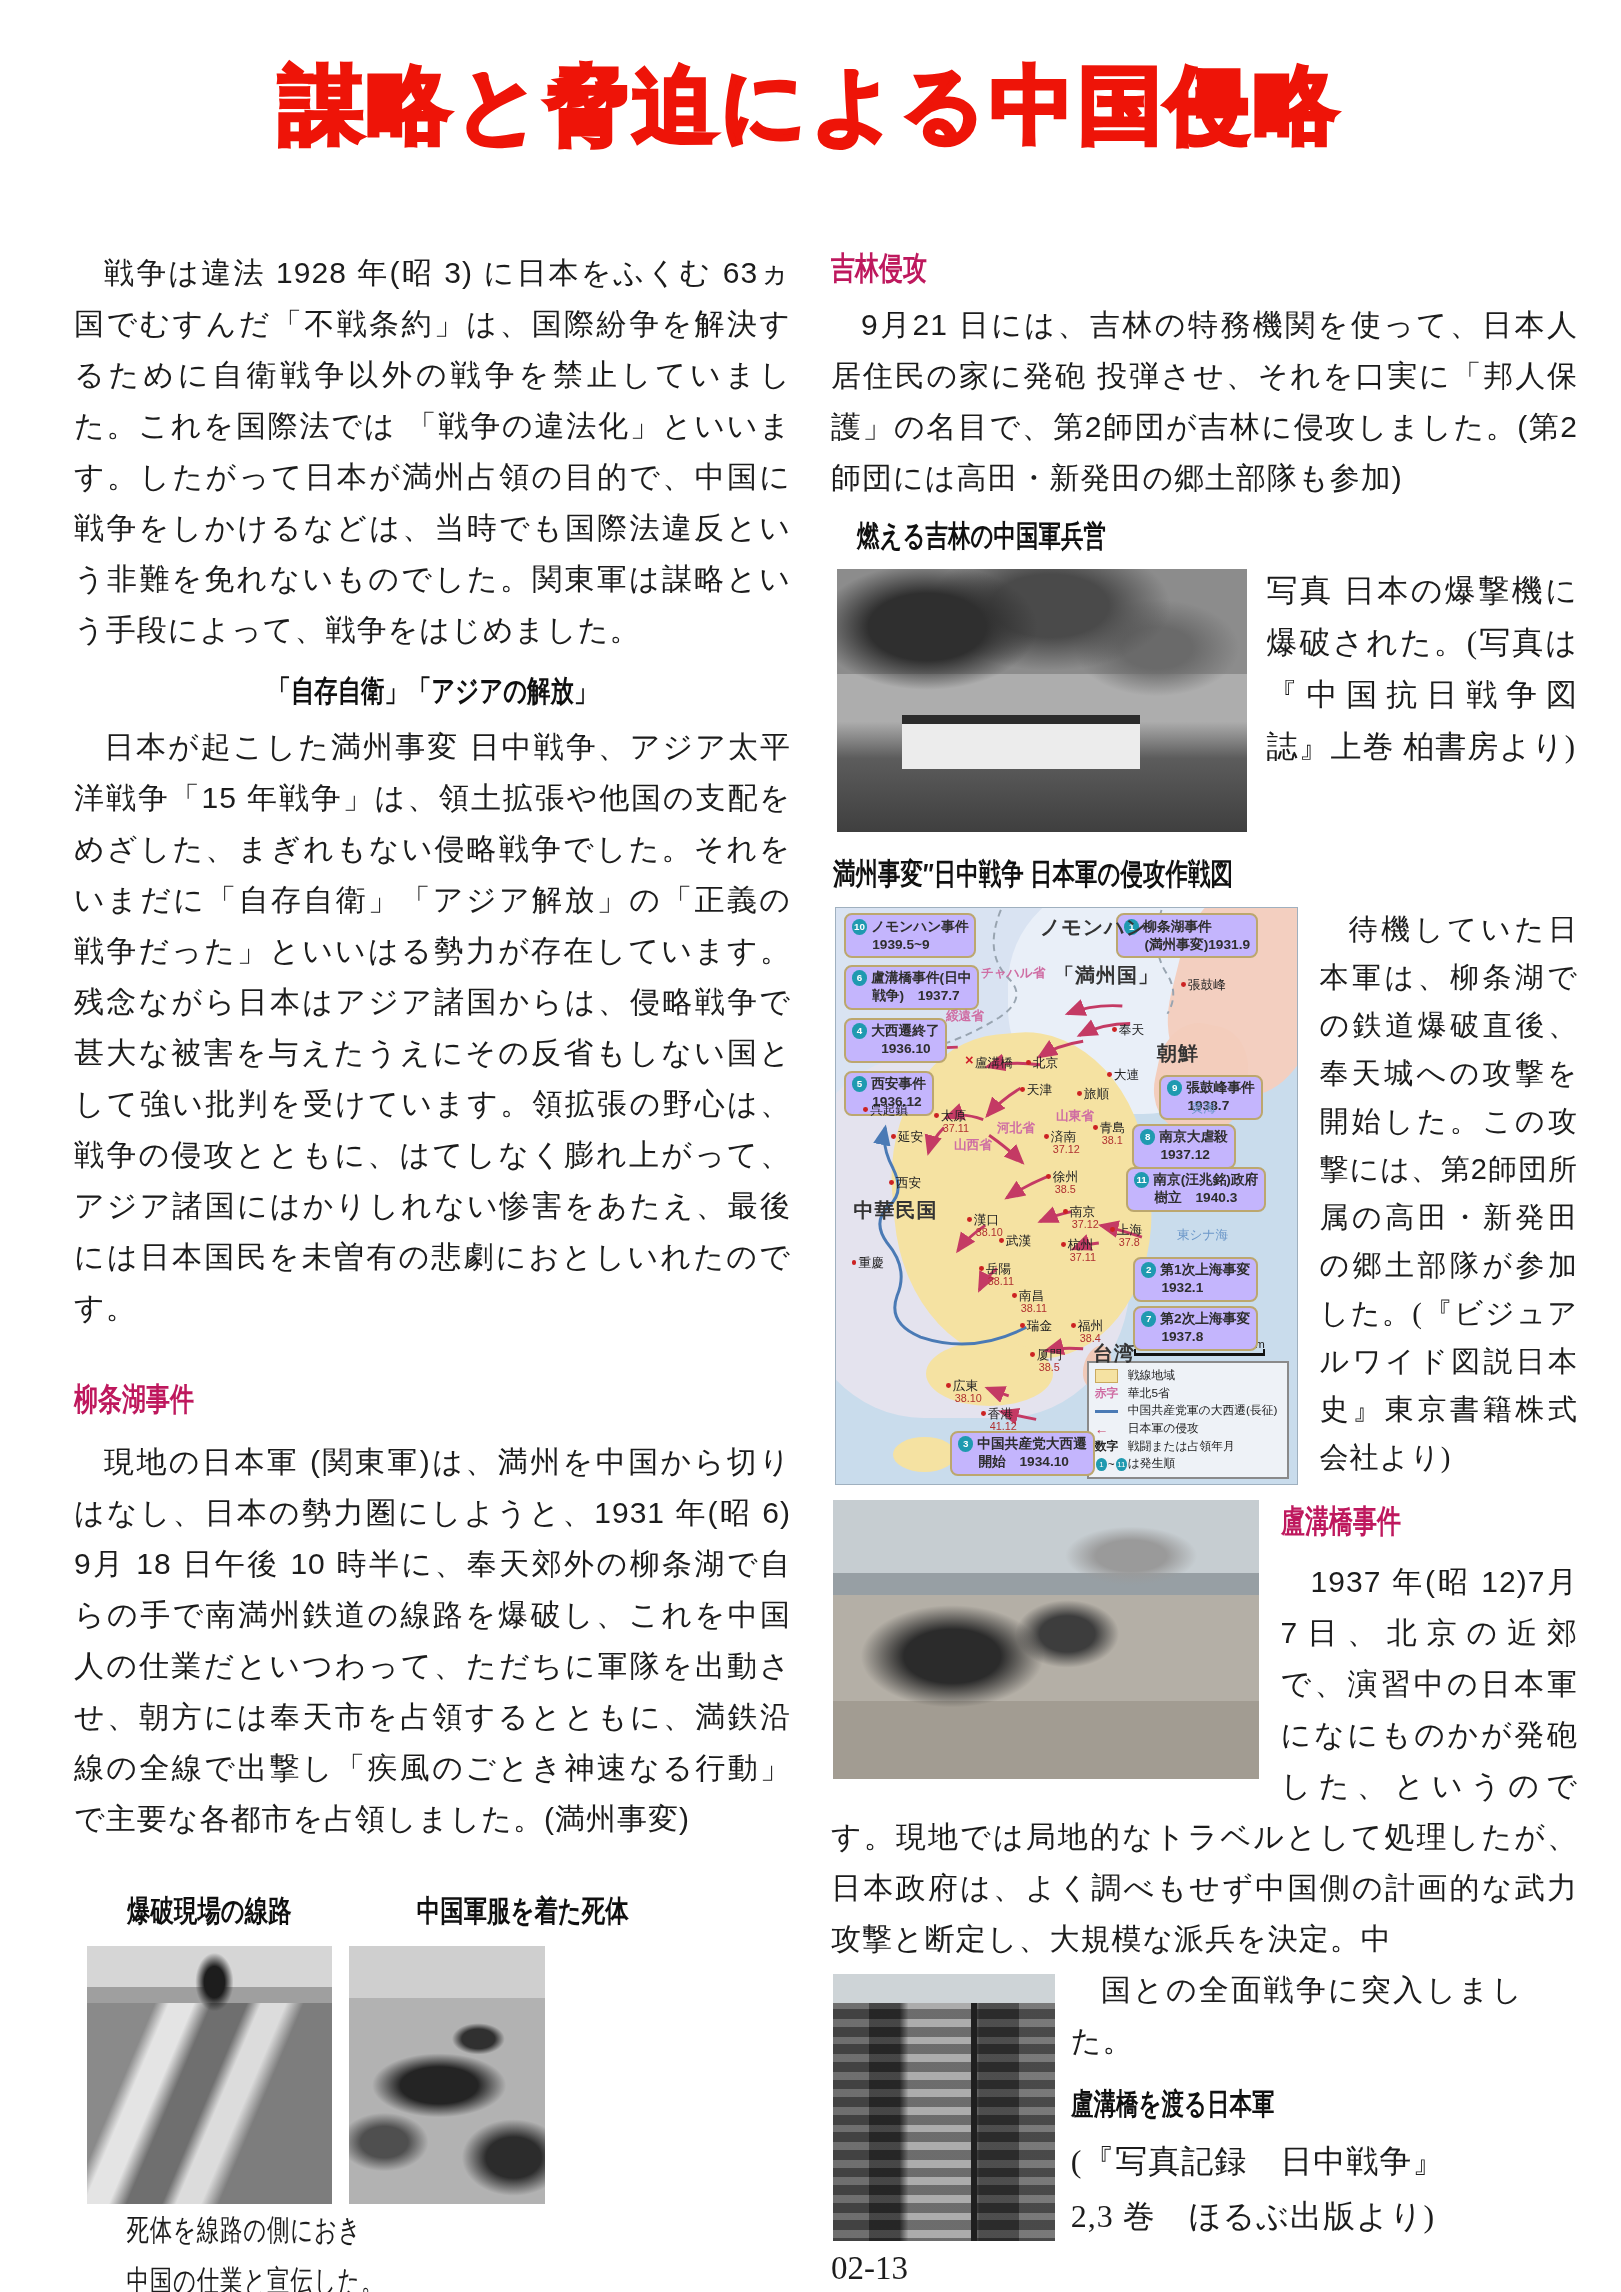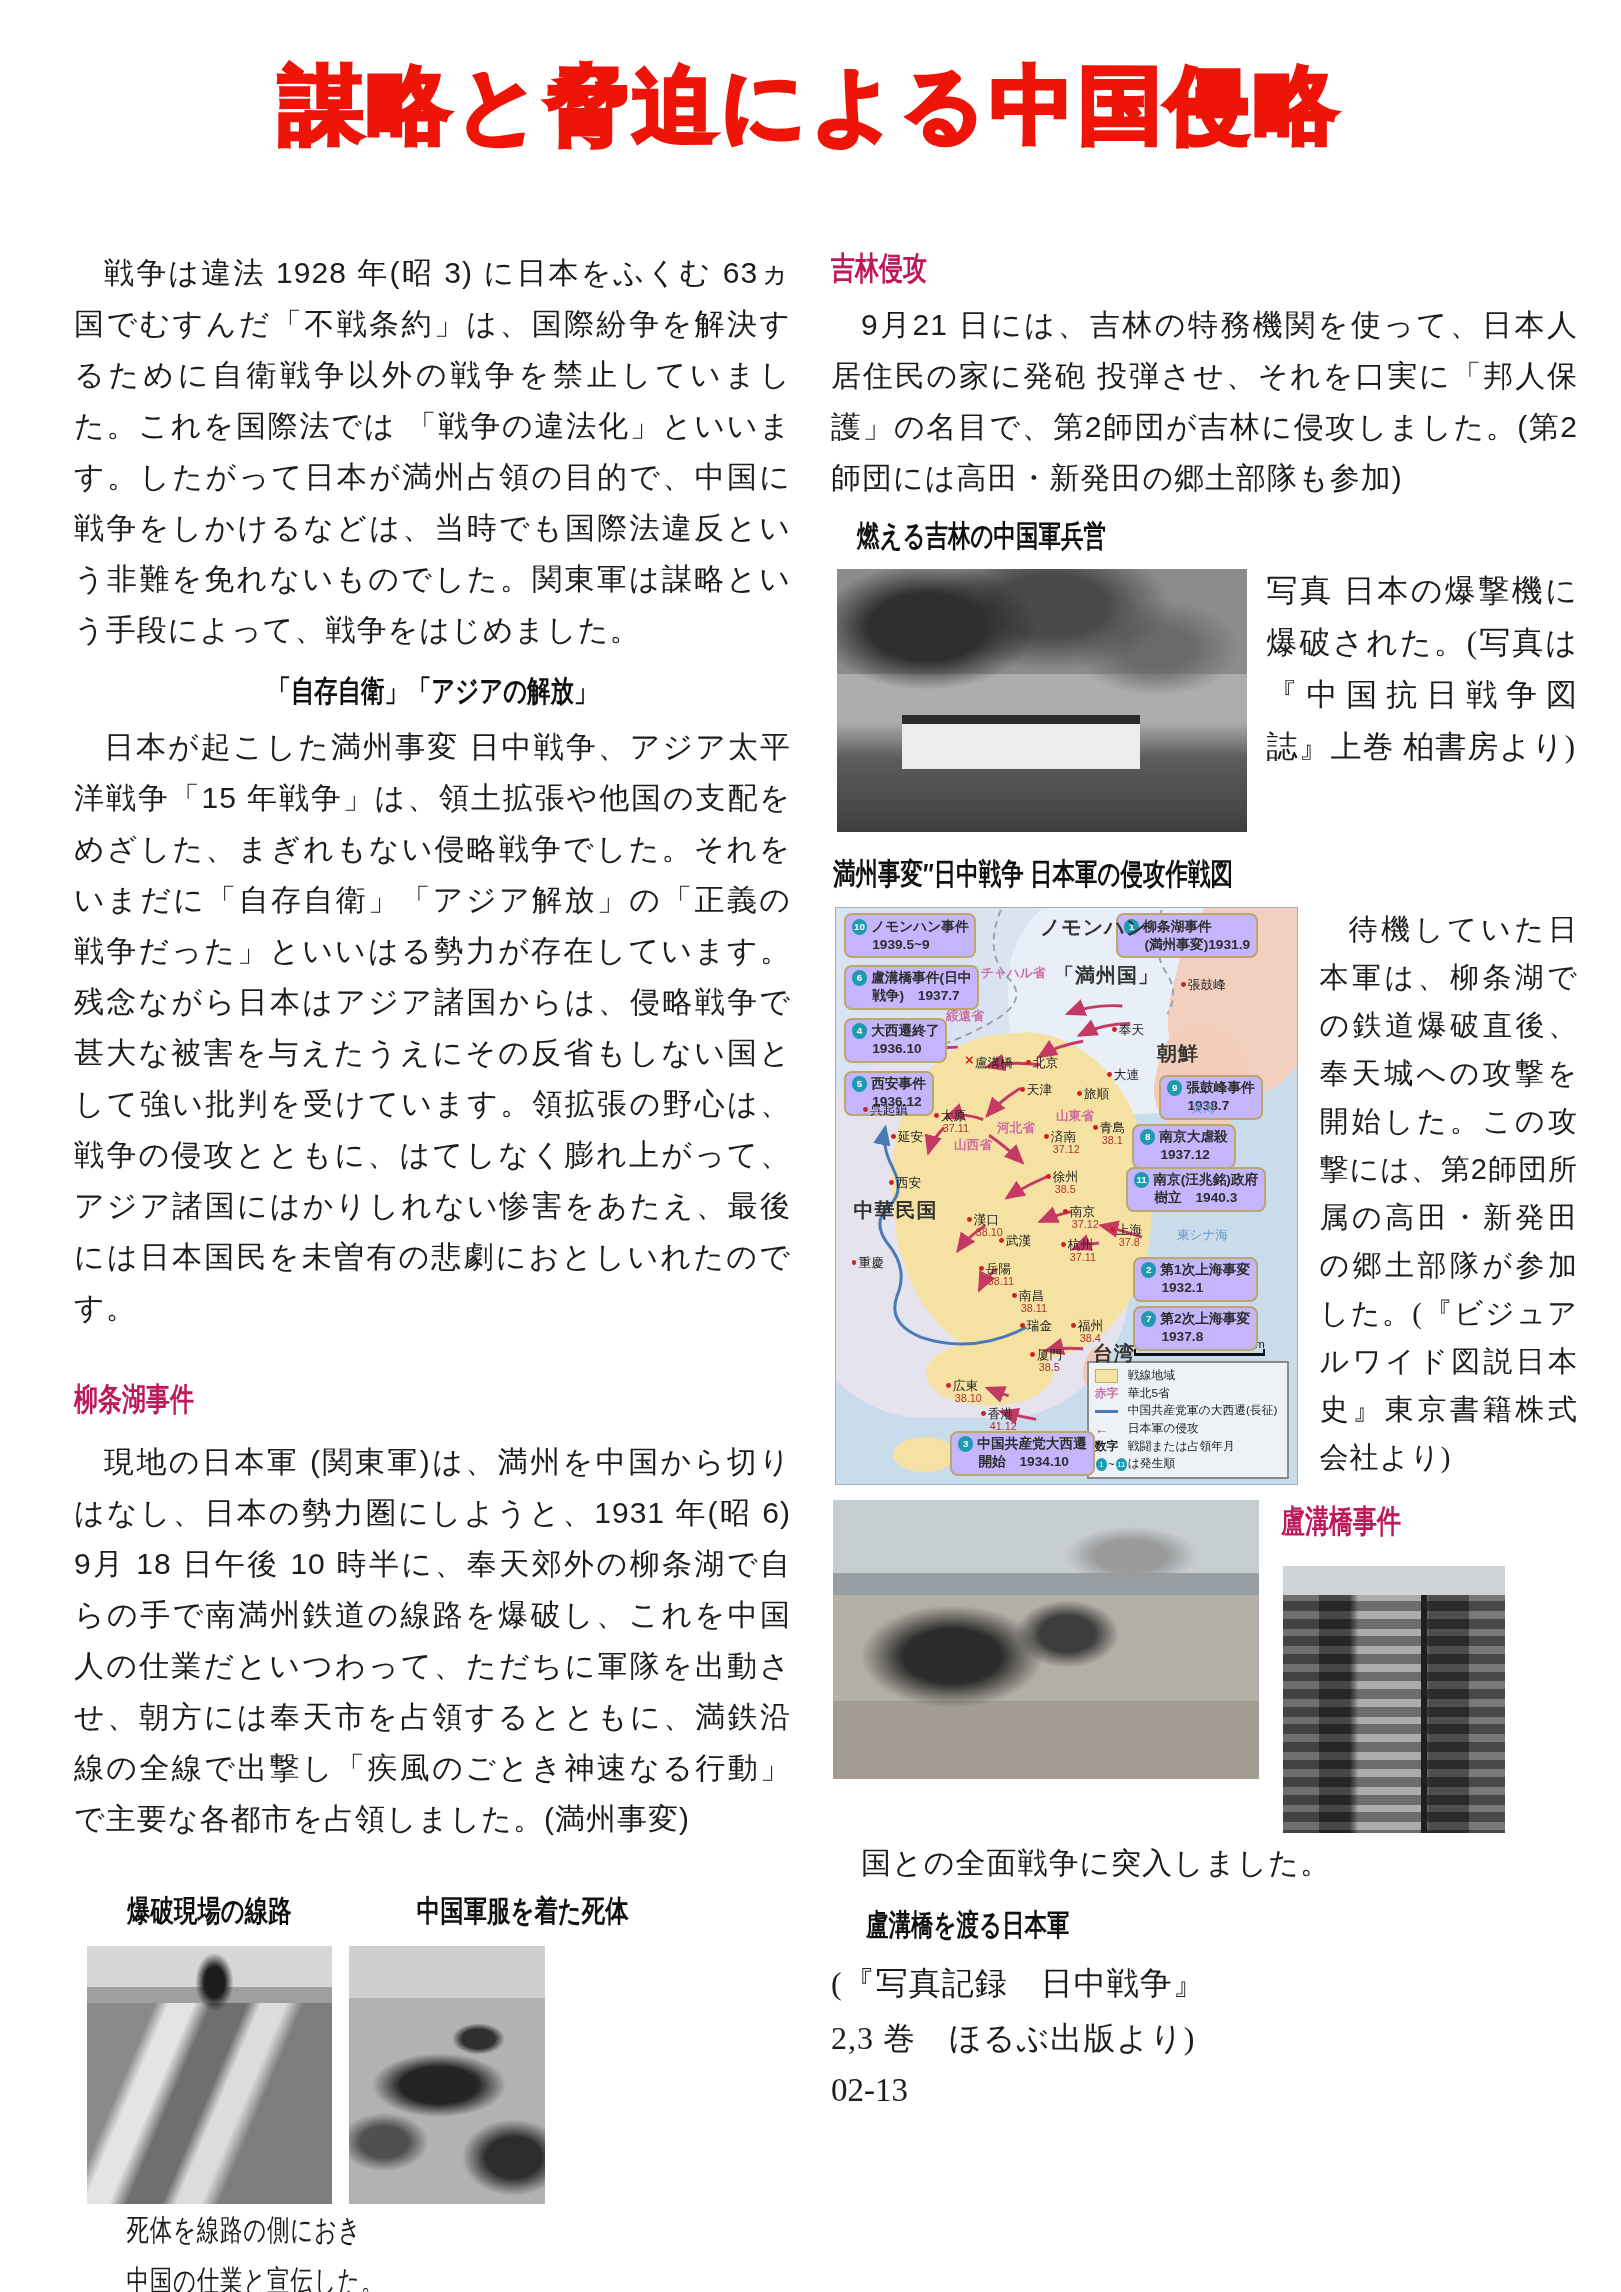--- a/index.html
+++ b/index.html
@@ -270,21 +270,21 @@
             <div class="l2">1939.5~9</div>
           </div>
           <div class="callout" style="left: 280px; top: 5.9px;">
             <div><span class="num">1</span>柳条湖事件</div>
             <div class="l2">(満州事変)1931.9</div>
           </div>
           <div class="callout" style="left: 7.8px; top: 57px;">
             <div><span class="num">6</span>盧溝橋事件(日中</div>
             <div class="l2">戦争)　1937.7</div>
           </div>
-          <div class="callout" style="left: 7.8px; top: 110px;">
+          <div class="callout" style="left: 7.8px; top: 110px; text-align: center;">
             <div><span class="num">4</span>大西遷終了</div>
             <div class="l2">1936.10</div>
           </div>
           <div class="callout" style="left: 7.8px; top: 163px;">
             <div><span class="num">5</span>西安事件</div>
             <div class="l2">1936.12</div>
           </div>
           <div class="callout" style="left: 323px; top: 167px;">
             <div><span class="num">9</span>張鼓峰事件</div>
             <div class="l2">1938.7</div>
@@ -350,20 +350,21 @@
           <div class="mlabel city" style="left: 110px; top: 472px;"><span class="dot"></span>広東<span class="date">38.10</span></div>
           <div class="mlabel city" style="left: 145px; top: 500px;"><span class="dot"></span>香港<span class="date">41.12</span></div>
         </div>
 
       <p class="body noindent map-side" style="font-size:29px;line-height:48px;text-indent:1em"><span>待機していた日本軍は、柳条湖での鉄道爆破直後、奉天城への攻撃を開始した。この攻撃には、第2師団所属の高田・新発田の郷土部隊が参加した。</span><span class="serif">(『ビジュアルワイド図説日本史』東京書籍株式会社より)</span></p>
     </div>
 
     <div class="sec-rokokyo">
       <div class="ph ph-lugou"></div>
       <h3 class="h-red h-rokokyo"><span class="cond">盧溝橋事件</span></h3>
+      <p class="body">1937 年(昭 12)7月7日、北京の近郊で、演習中の日本軍になにものかが発砲した、というのです。現地では局地的なトラベルとして処理したが、日本政府は、よく調べもせず中国側の計画的な武力攻撃と断定し、大規模な派兵を決定。中</p>
       <div class="ph ph-bridge"></div>
       <p class="body noindent pB">国との全面戦争に突入しました。</p>
       <h4 class="h-black h-bridge"><span class="cond">盧溝橋を渡る日本軍</span></h4>
       <p class="serif src-bridge">(『写真記録　日中戦争』
 2,3 巻　ほるぶ出版より)</p>
       <p class="serif pagenum">02-13</p>
     </div>
   </div>
 
 </div>

